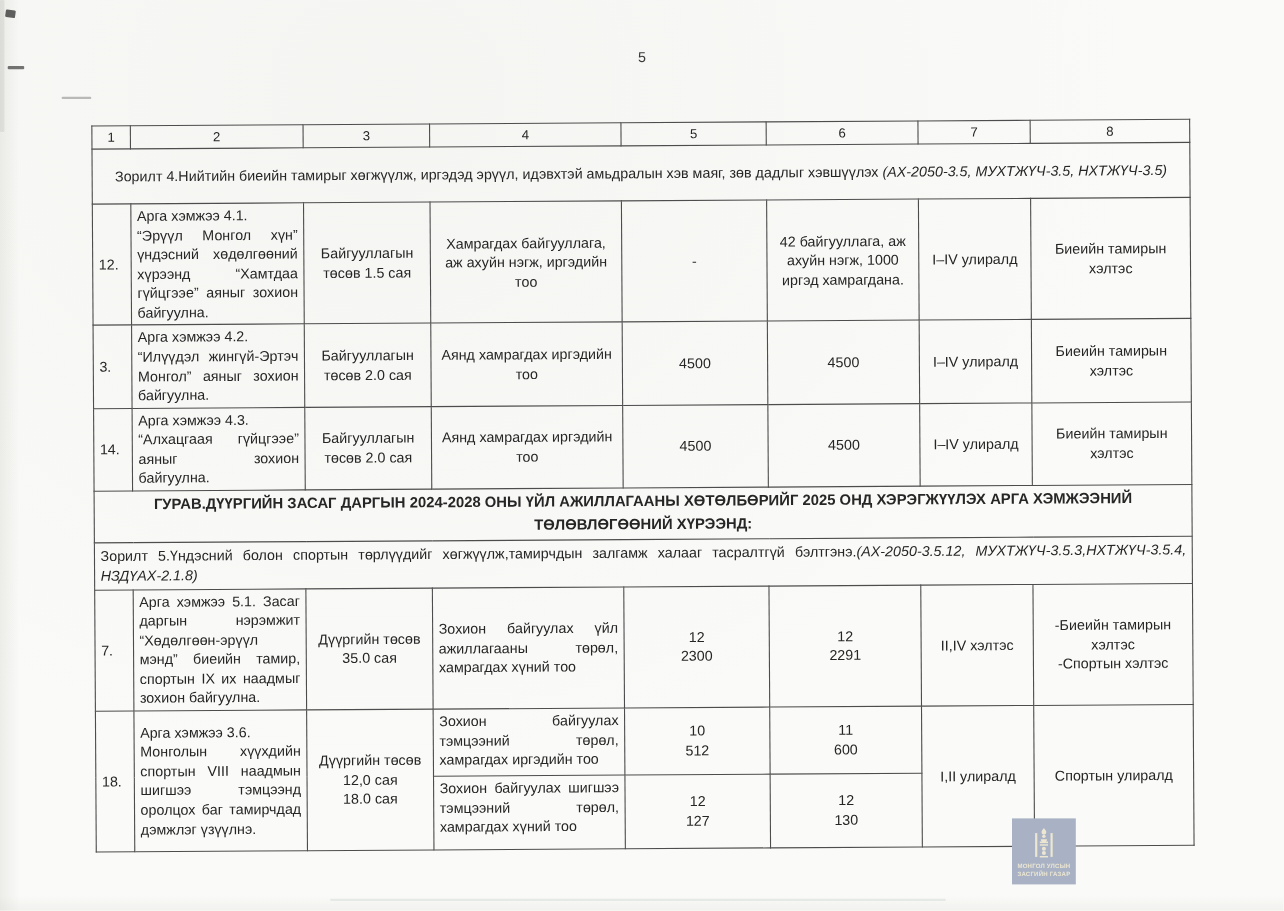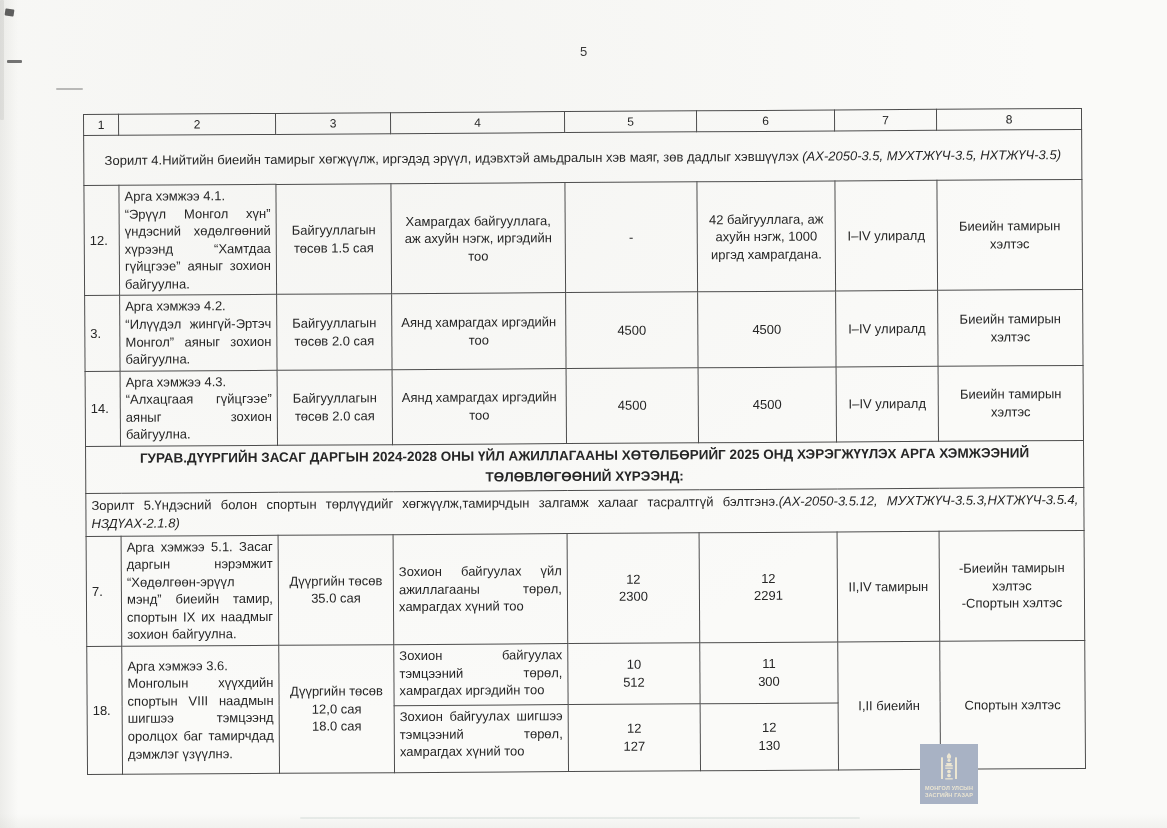--- a/index.html
+++ b/index.html
@@ -170,39 +170,39 @@
     <tr style="height:106px">
       <td class="rownum">7.</td>
       <td class="activity">Арга хэмжээ 5.1. Засаг даргын нэрэмжит “Хөдөлгөөн-эрүүл мэнд” биеийн тамир, спортын IX их наадмыг зохион байгуулна.</td>
       <td class="center">Дүүргийн төсөв
 35.0 сая</td>
       <td class="justify">Зохион байгуулах үйл ажиллагааны төрөл, хамрагдах хүний тоо</td>
       <td class="center">12
 2300</td>
       <td class="center">12
 2291</td>
-      <td class="center">II,IV тамирын</td>
+      <td class="center">II,IV хэлтэс</td>
       <td class="center">-Биеийн тамирын хэлтэс
 -Спортын хэлтэс</td>
     </tr>
 
     <tr style="height:61px">
       <td class="rownum" rowspan="2">18.</td>
       <td class="activity" rowspan="2">Арга хэмжээ 3.6.
 Монголын хүүхдийн спортын VIII наадмын шигшээ тэмцээнд оролцох баг тамирчдад дэмжлэг үзүүлнэ.</td>
       <td class="center" rowspan="2">Дүүргийн төсөв
 12,0 сая
 18.0 сая</td>
       <td class="justify" style="vertical-align:top;">Зохион байгуулах тэмцээний төрөл, хамрагдах иргэдийн тоо</td>
       <td class="center">10
 512</td>
       <td class="center">11
-300</td>
-      <td class="center" rowspan="2">I,II биеийн</td>
-      <td class="center" rowspan="2">Спортын хэлтэс</td>
+600</td>
+      <td class="center" rowspan="2">I,II улиралд</td>
+      <td class="center" rowspan="2">Спортын улиралд</td>
     </tr>
 
     <tr style="height:67px">
       <td class="justify" style="vertical-align:top;">Зохион байгуулах шигшээ тэмцээний төрөл, хамрагдах хүний тоо</td>
       <td class="center">12
 127</td>
       <td class="center">12
 130</td>
     </tr>
   </tbody>

